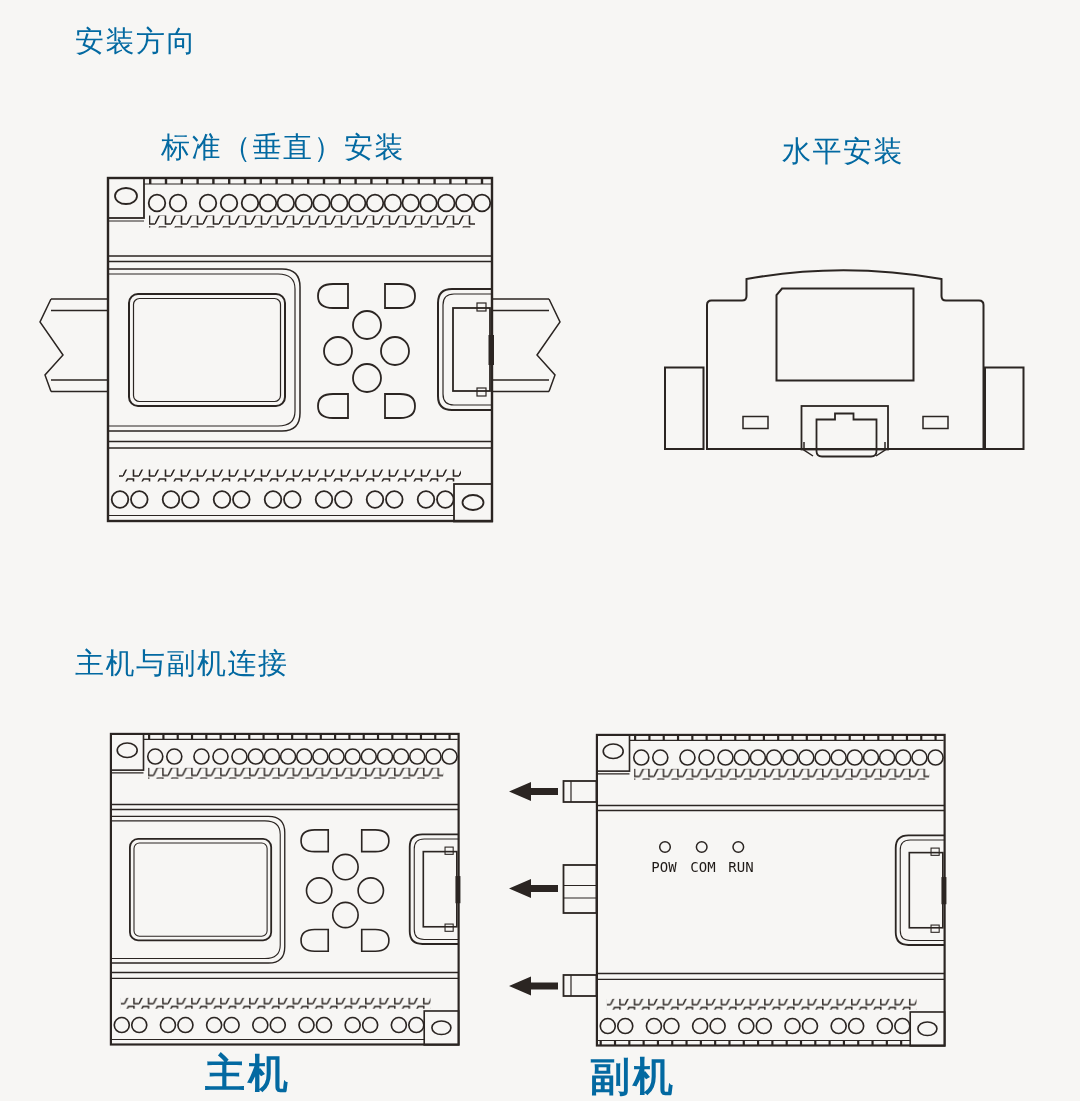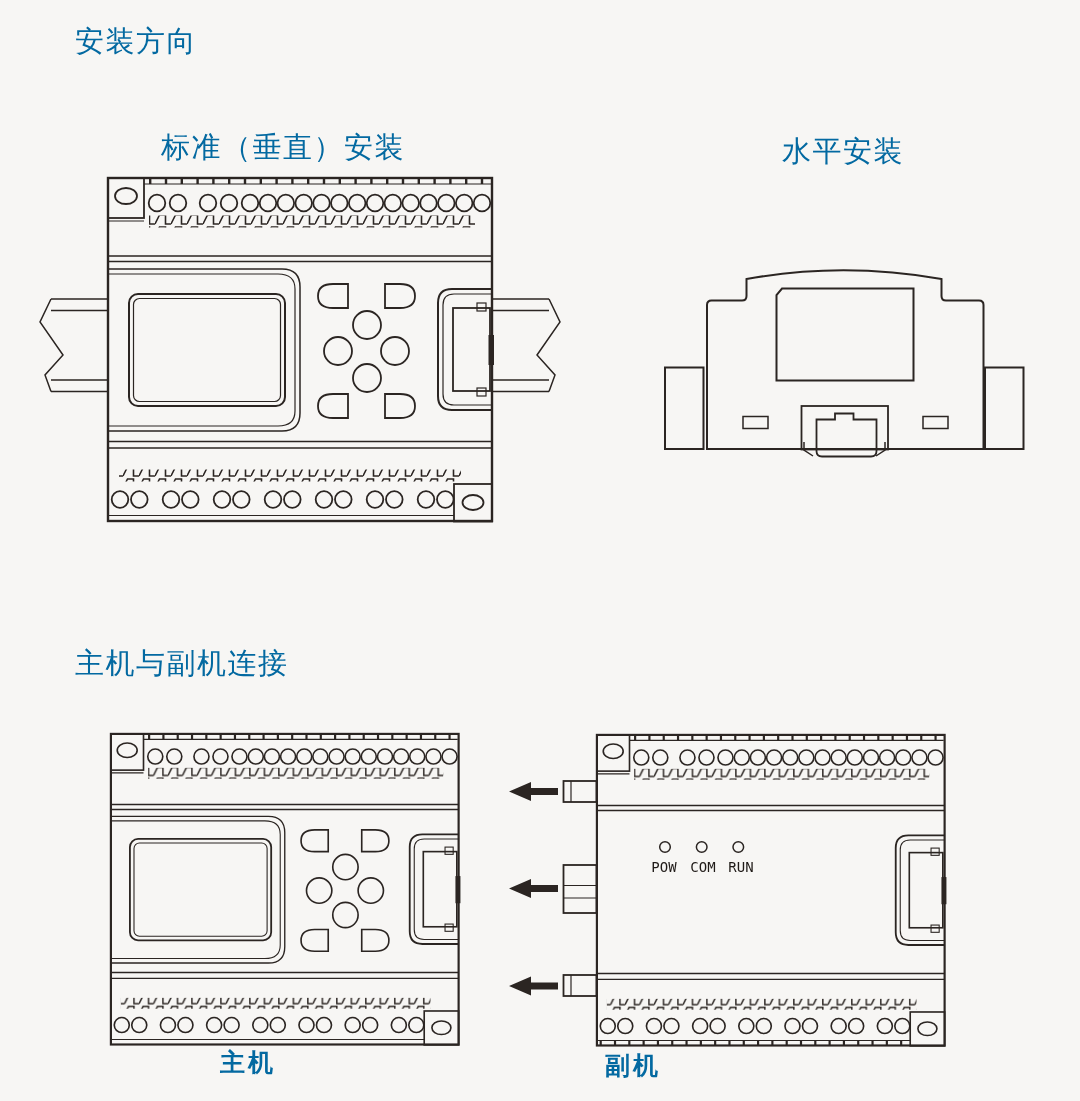--- a/index.html
+++ b/index.html
@@ -1,21 +1,21 @@
 <!DOCTYPE html>
 <html><head>
 <meta charset="utf-8">
 <style>
   html,body{margin:0;padding:0;}
   body{background:#f7f6f4;font-family:"Liberation Sans",sans-serif;}
   .stage{position:relative;width:1080px;height:1101px;background:#f7f6f4;overflow:hidden;}
   .art{position:absolute;left:0;top:0;width:1080px;height:1101px;}
   .lbl{position:absolute;color:#0369a1;white-space:nowrap;}
   .cjk-h{font-size:29px;font-weight:500;letter-spacing:1.5px;}
-  .unit{font-family:"Liberation Serif",serif;font-size:25px;font-weight:700;letter-spacing:3px;transform:translateX(-50%);}
+  .unit{font-family:"Liberation Serif",serif;font-size:40px;font-weight:700;letter-spacing:3px;transform:translateX(-50%);}
   
   .ln{fill:none;stroke:#2b2522;}
   .s24{stroke-width:2.4px;}.s20{stroke-width:2px;}.s18{stroke-width:1.8px;}
   .s15{stroke-width:1.5px;}.s12{stroke-width:1.2px;}
   .fillc{fill:#2b2522;stroke:none;}
   .ribs{fill:none;stroke:#2b2522;stroke-width:6.2px;stroke-dasharray:2.4 13.4;}
   .ledtxt{font-family:"DejaVu Sans Mono",monospace;font-size:14px;fill:#201b18;}
 </style>
 </head>
 <body>

